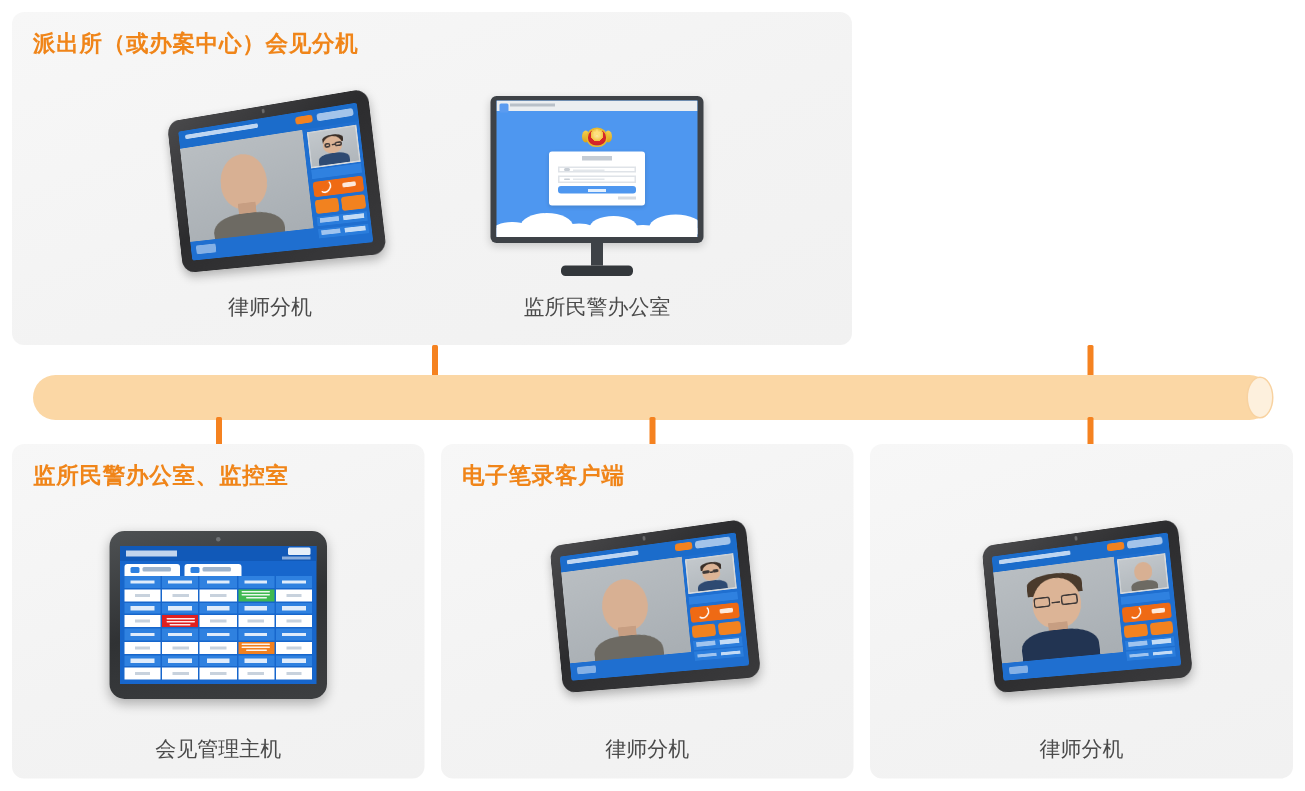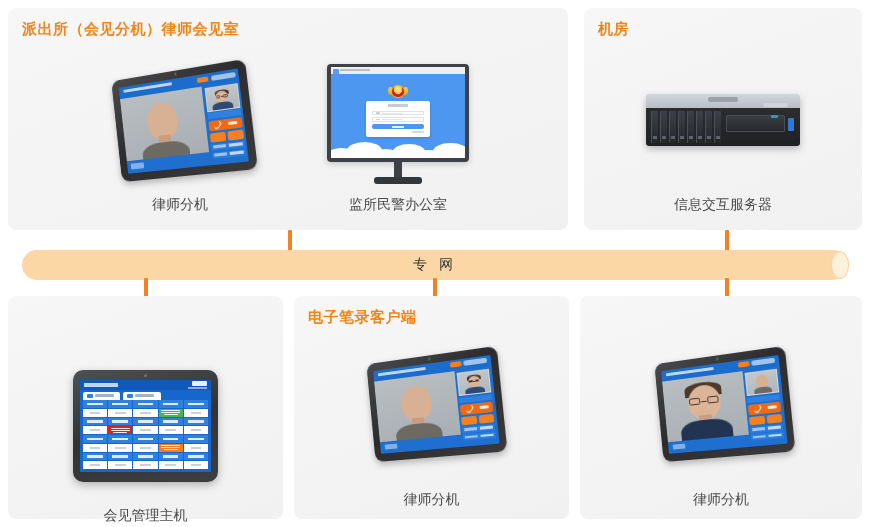--- a/index.html
+++ b/index.html
@@ -359,21 +359,21 @@
   
   .tilt-a { transform: perspective(600px) rotateY(-22deg) rotateZ(-7deg); }
   .tilt-b { transform: perspective(620px) rotateY(-20deg) rotateZ(-6deg); }
 </style>
 </head>
 <body>
 
 <div class="board">
 
   <div class="panel" style="left:8px; top:8px; width:560px; height:222px;">
-    <div class="panel-title">派出所（会见分机）律师会见室</div>
+    <div class="panel-title">派出所（或办案中心）会见分机</div>
 
     <div class="slot" style="left:92px; top:52px; width:160px; height:130px;">
       <div class="tablet tilt-a" style="position:absolute; left:8px; top:10px; width:146px; height:106px;">
         <div class="body"></div>
         <div class="cam"></div>
         <div class="screen">
           <div class="vc-top">
             <div class="ttl"></div>
             <div class="rbtn" style="right:24%; width:9%; background:#f2821f;"></div>
             <div class="rbtn" style="right:3%; width:19%; background:rgba(255,255,255,.6);"></div>
@@ -462,61 +462,36 @@
             </div>
           </div>
         </div>
         <div class="mon-neck"></div>
         <div class="mon-base"></div>
       </div>
       <div class="caption" style="top:136px;">监所民警办公室</div>
     </div>
   </div>
 
-  <div class="panel" style="left:584px; top:8px; width:278px; height:222px;">
-    <div class="panel-title">机房</div>
-
-    <div class="slot" style="left:29px; top:70px; width:220px; height:112px;">
-      <div class="server" style="position:absolute; left:33px; top:16px; width:154px; height:52px;">
-        <div class="srv-body"></div>
-        <div class="srv-top-tab"></div>
-        <div class="srv-handle"></div>
-        <div class="bays">
-          <div class="bay"></div>
-          <div class="bay"></div>
-          <div class="bay"></div>
-          <div class="bay"></div>
-          <div class="bay"></div>
-          <div class="bay"></div>
-          <div class="bay"></div>
-          <div class="bay"></div>
-        </div>
-        <div class="srv-odd"></div>
-        <div class="srv-led2"></div>
-        <div class="srv-led"></div>
-      </div>
-      <div class="caption" style="top:118px;">信息交互服务器</div>
-    </div>
-  </div>
 
   <div class="connector" style="left:288px; top:230px; height:22px;"></div>
   <div class="connector" style="left:725px; top:230px; height:22px;"></div>
 
   <div class="pipe">
-    <div class="pipe-label">专  网</div>
     <div class="pipe-cap"></div>
   </div>
 
   <div class="connector" style="left:144px; top:278px; height:22px;"></div>
   <div class="connector" style="left:433px; top:278px; height:22px;"></div>
   <div class="connector" style="left:725px; top:278px; height:22px;"></div>
 
   <div class="panel" style="left:8px; top:296px; width:275px; height:223px;">
-
-    <div class="slot" style="left:10px; top:71px; width:255px; height:150px;">
+    <div class="panel-title">监所民警办公室、监控室</div>
+
+    <div class="slot" style="left:10px; top:55px; width:255px; height:150px;">
       <div class="mtab" style="position:absolute; left:55px; top:3px; width:145px; height:112px;">
         <div class="body"></div>
         <div class="cam"></div>
         <div class="screen">
           <div class="m-head">
             <div class="t"></div>
             <div class="clock">
               <div class="time"></div>
               <div class="date"></div>
             </div>

